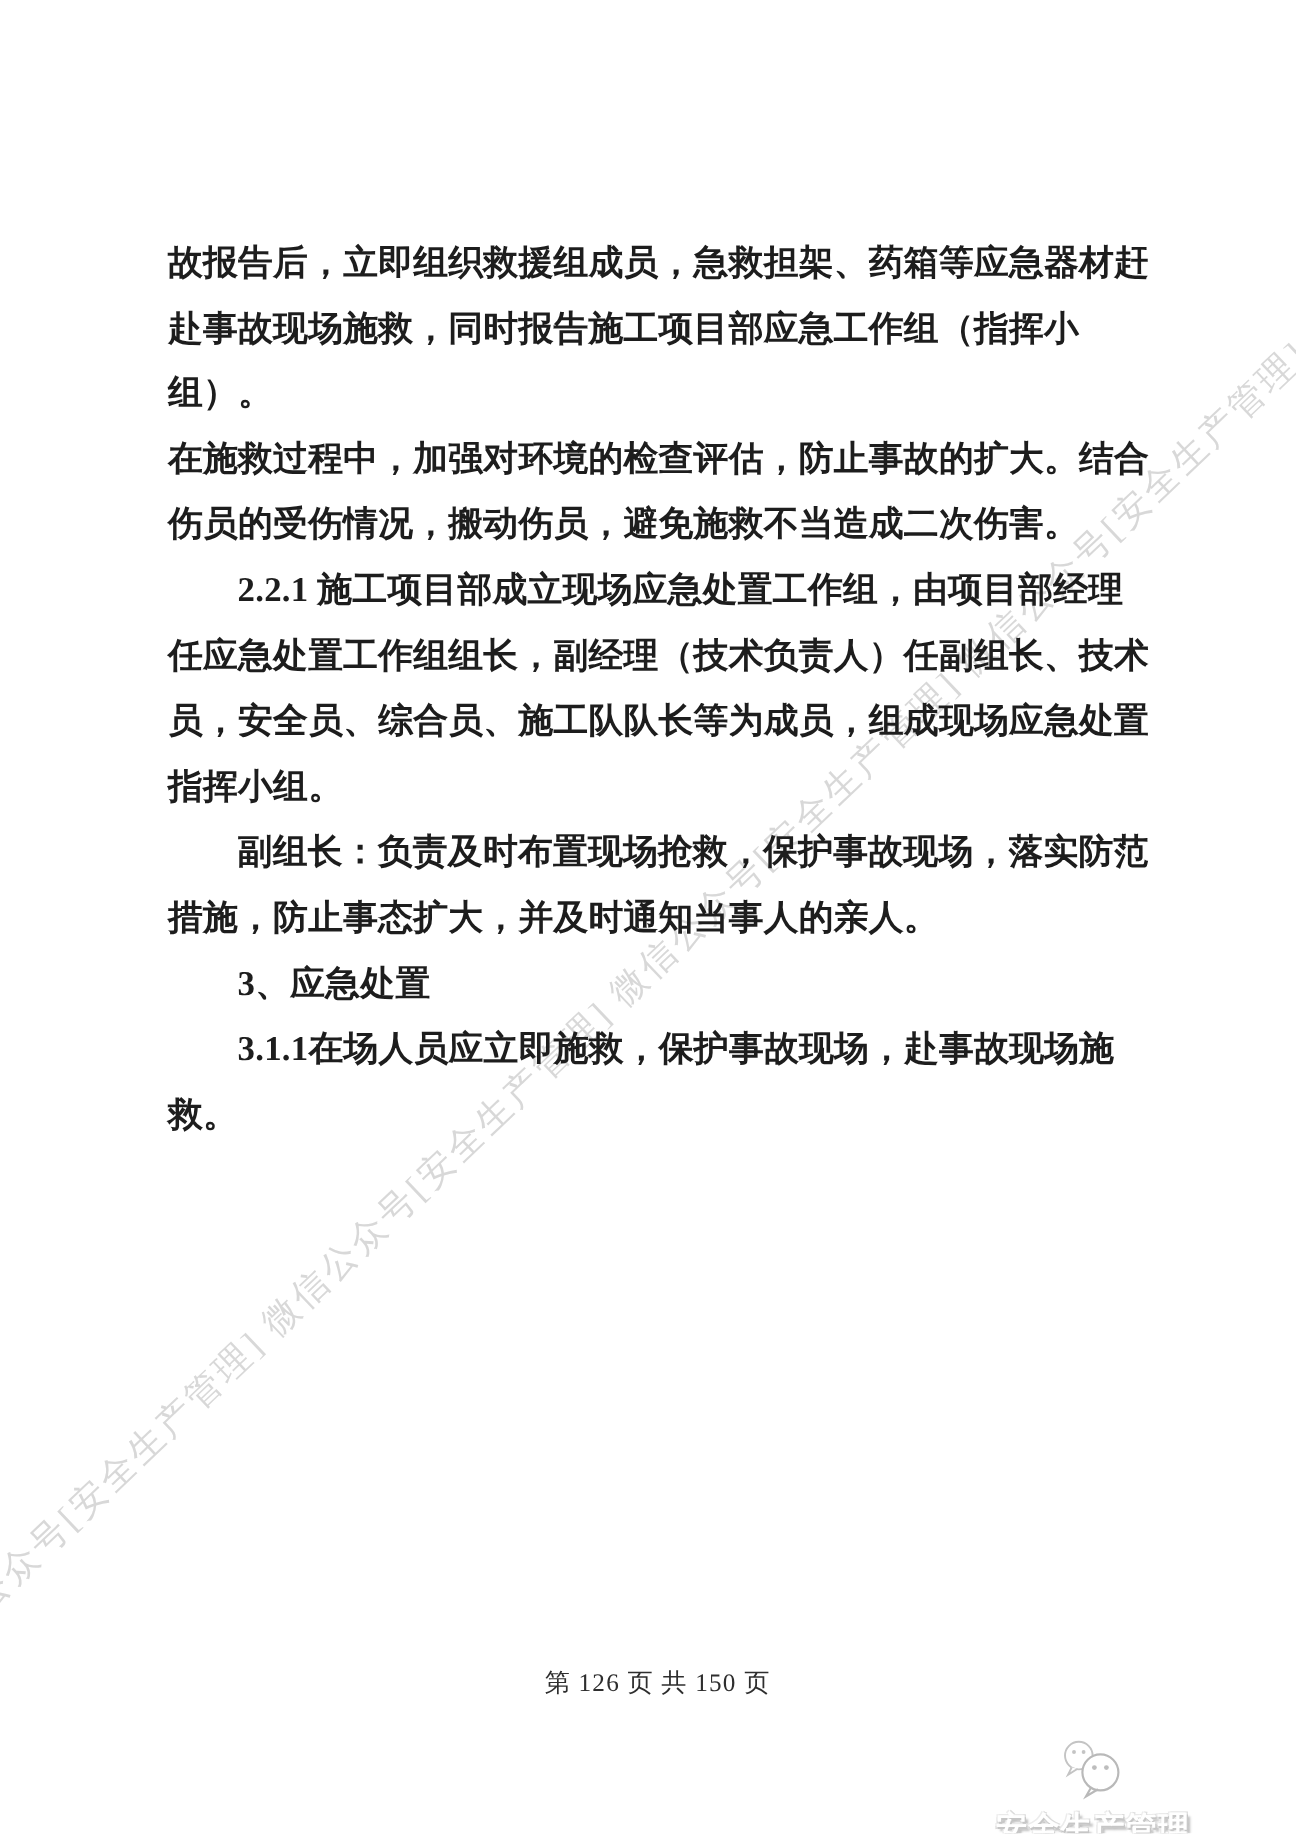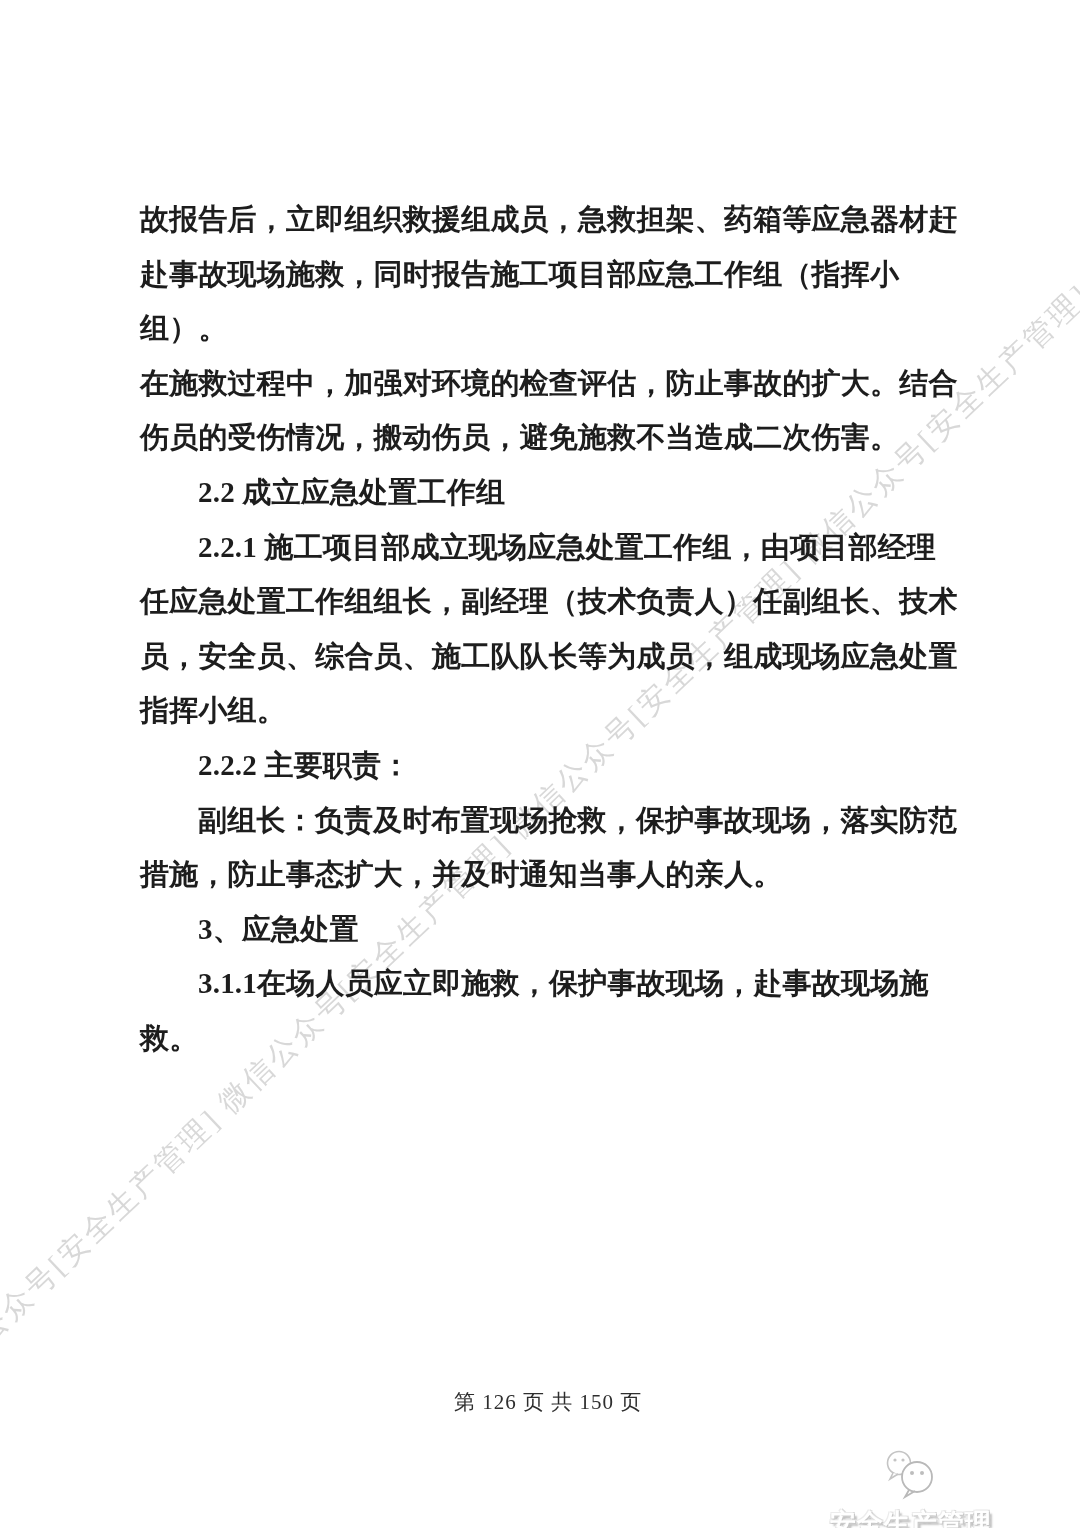--- a/index.html
+++ b/index.html
@@ -80,26 +80,24 @@
 
 <div class="page">
 
   <div class="watermark">微信公众号[安全生产管理]  微信公众号[安全生产管理]  微信公众号[安全生产管理]  微信公众号[安全生产管理]  微信公众号[安全生产管理]  微信公众号[安全生产管理]</div>
 
   <div class="content">
     <p class="para flush">故报告后，立即组织救援组成员，急救担架、药箱等应急器材赶
 赴事故现场施救，同时报告施工项目部应急工作组（指挥小组）。
 在施救过程中，加强对环境的检查评估，防止事故的扩大。结合
 伤员的受伤情况，搬动伤员，避免施救不当造成二次伤害。</p>
-    <p class="para">2.2 成立应急处置工作组</p>
     <p class="para">2.2.1 施工项目部成立现场应急处置工作组，由项目部经理
 任应急处置工作组组长，副经理（技术负责人）任副组长、技术
 员，安全员、综合员、施工队队长等为成员，组成现场应急处置
 指挥小组。</p>
-    <p class="para">2.2.2 主要职责：</p>
     <p class="para">副组长：负责及时布置现场抢救，保护事故现场，落实防范
 措施，防止事态扩大，并及时通知当事人的亲人。</p>
     <p class="para bold">3、应急处置</p>
     <p class="para">3.1.1在场人员应立即施救，保护事故现场，赴事故现场施救。</p>
   </div>
 
   <div class="footer">第 126 页 共 150 页</div>
 
   <div class="logo">
     <svg class="logo-icon" viewBox="0 0 56 52" xmlns="http://www.w3.org/2000/svg">

